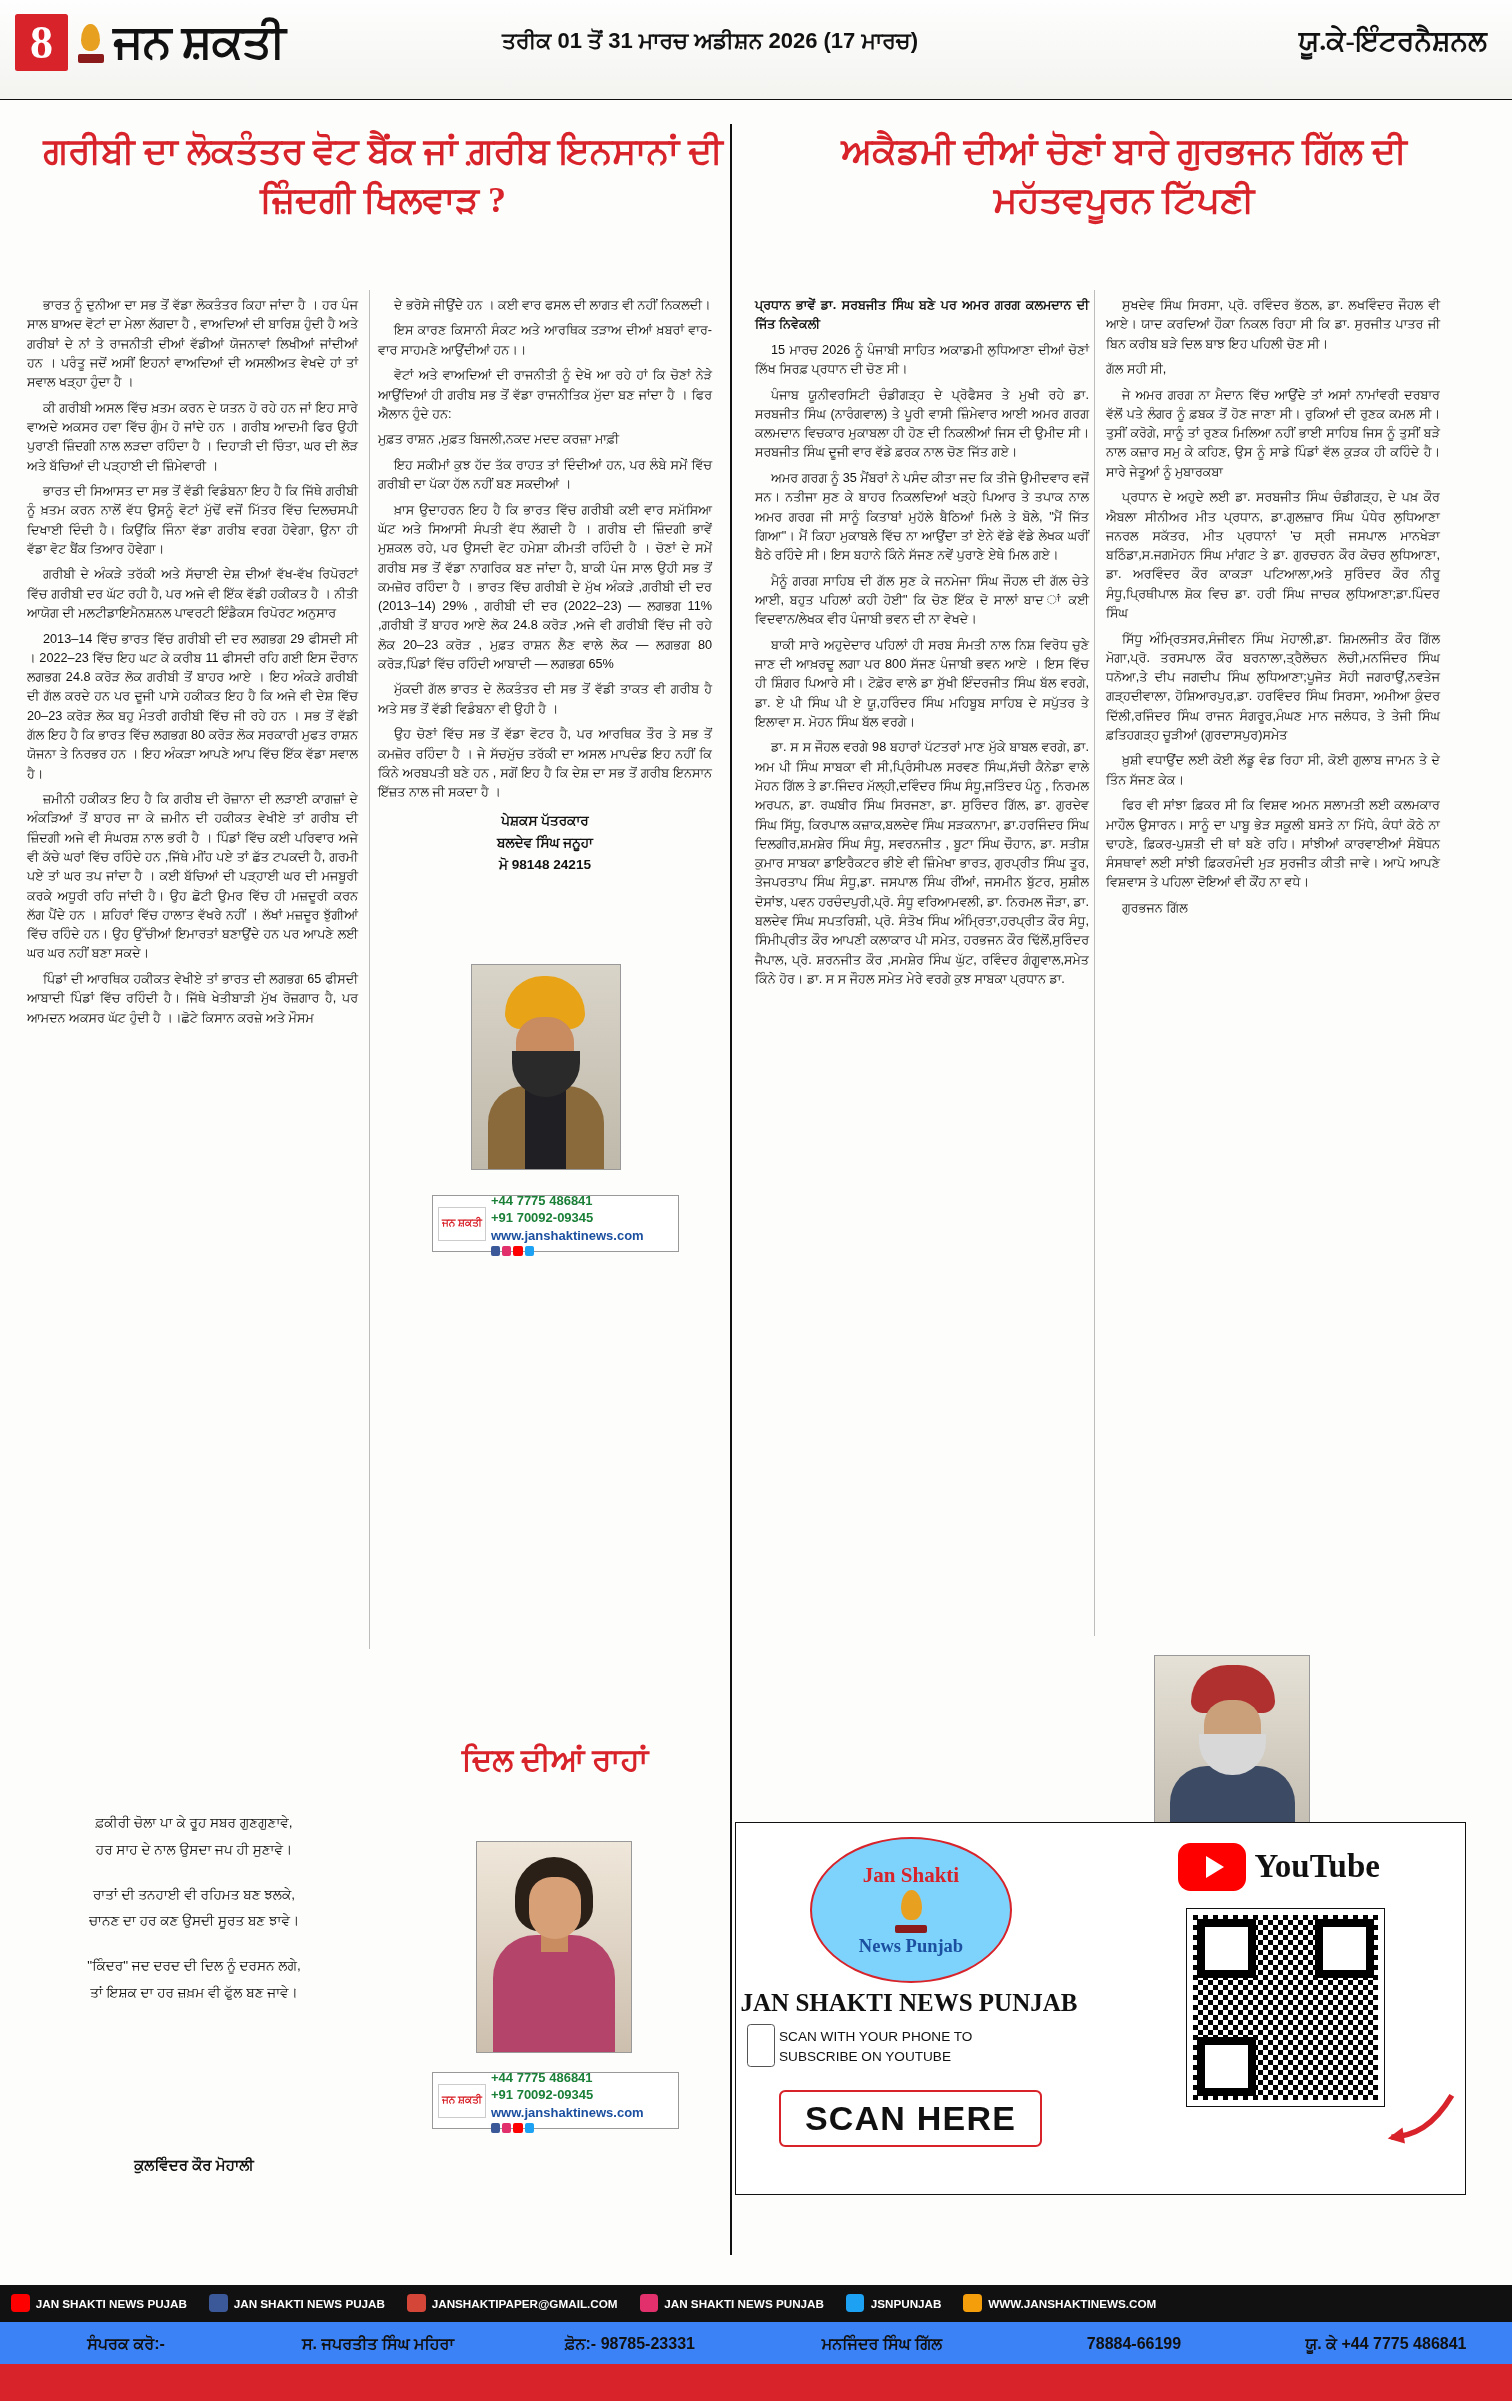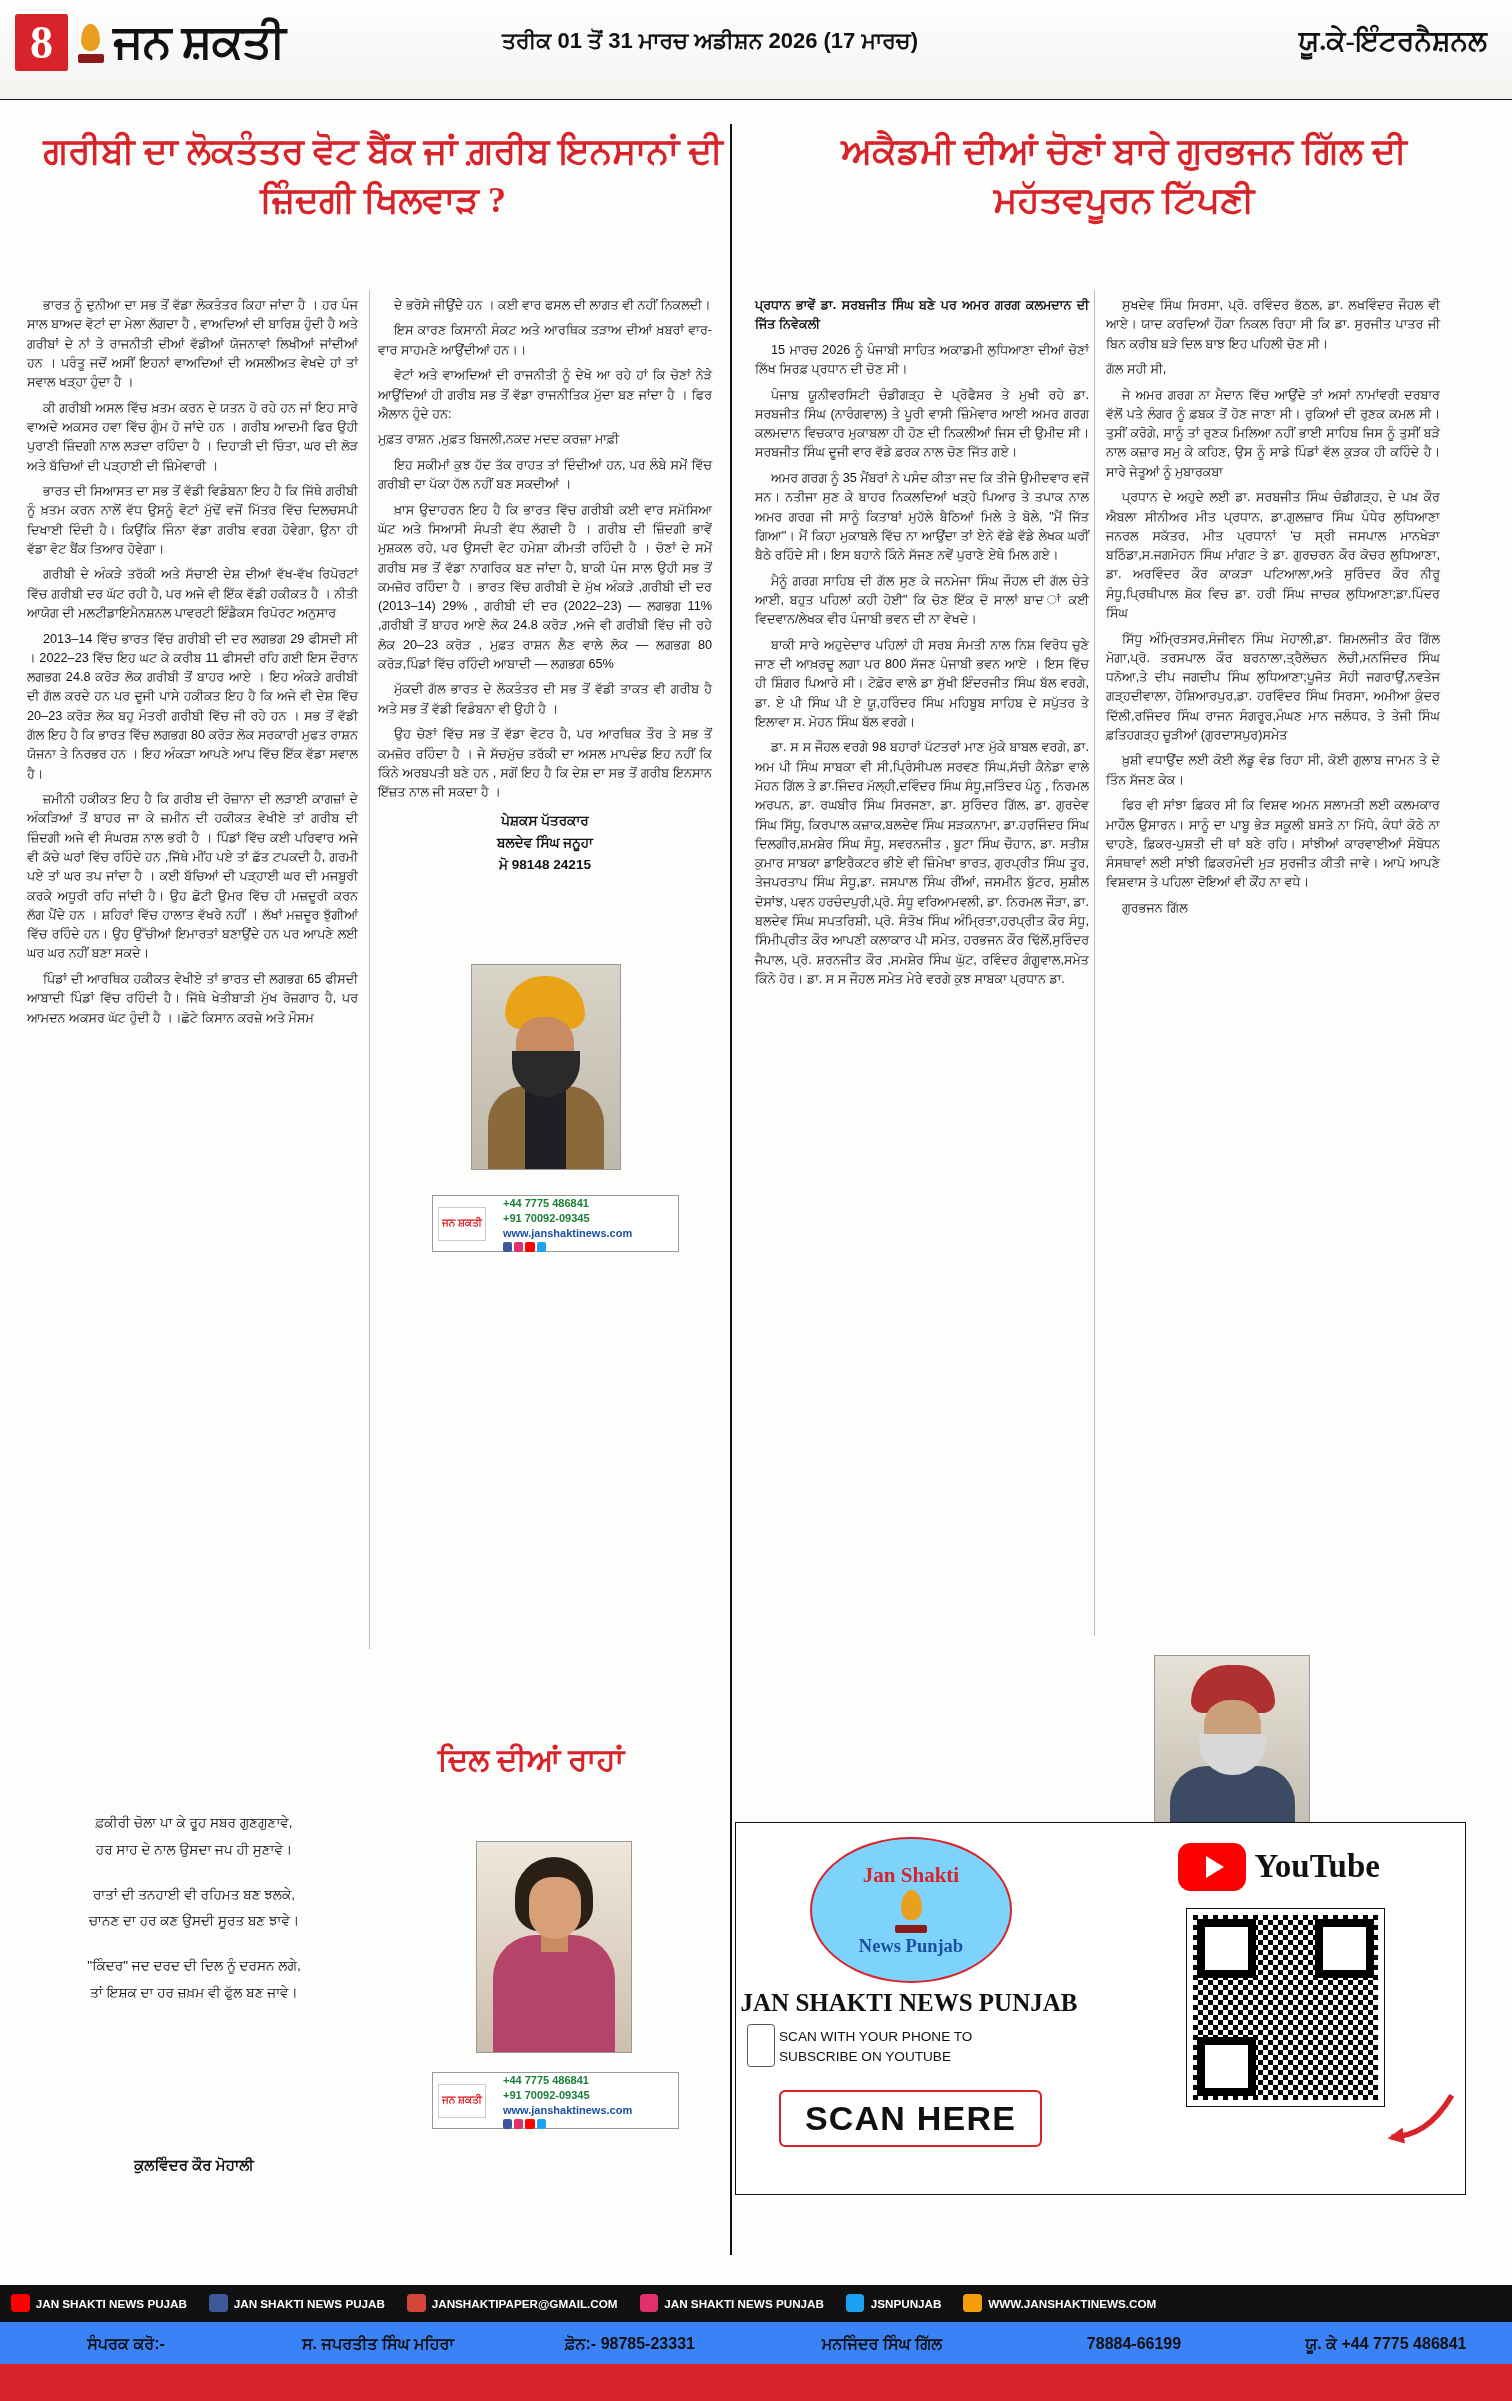--- a/index.html
+++ b/index.html
@@ -123,32 +123,32 @@
   .contactbox {
     position:absolute; border:0.6px solid #999; background:#fff;
     display:flex; align-items:center; padding:3.7px 5px; gap:5px;
   }
   .cb-logo {
     width:46px; height:32px; background:#fff; border:0.6px solid #ccc;
     display:flex; align-items:center; justify-content:center;
     font-size:10.5px; font-weight:bold; color:#d8232a; font-family:"Liberation Serif",serif;
     flex:0 0 auto; line-height:1;
   }
-  .cb-lines { font-size:11px; line-height:1.35;margin-left:12px; }
+  .cb-lines { font-size:13px; line-height:1.35; }
   .cb-lines .ph { color:#1a7f37; font-weight:bold; }
   .cb-lines .site { color:#1b4fa0; font-weight:bold; }
   .cb-socials { display:flex; gap:1.9px; margin-top:1.9px; }
   .cb-socials i {
     width:9.3px; height:9.3px; display:inline-block; border-radius:1.9px;
   }
   .s-fb{background:#3b5998;} .s-ig{background:#e1306c;} .s-yt{background:#ff0000;} .s-tw{background:#1da1f2;}
 
   
   .poem-title {
-    position:absolute; left:364px; top:1742px; width:334px; text-align:center;
+    position:absolute; left:388px; top:1742px; width:334px; text-align:center;
     color:#d8232a; font-size:31px; font-weight:bold; font-family:"Liberation Serif", serif;
   }
   .poem {
     position:absolute; left:27px; top:1810px; width:334px;
     font-size:13.6px; line-height:1.95; text-align:center; color:#111;
   }
   .poem .stanza { margin-bottom:18.5px; }
   .poem-author {
     position:absolute; left:27px; top:2156px; width:334px; text-align:center;
     font-size:15px; font-weight:bold;

